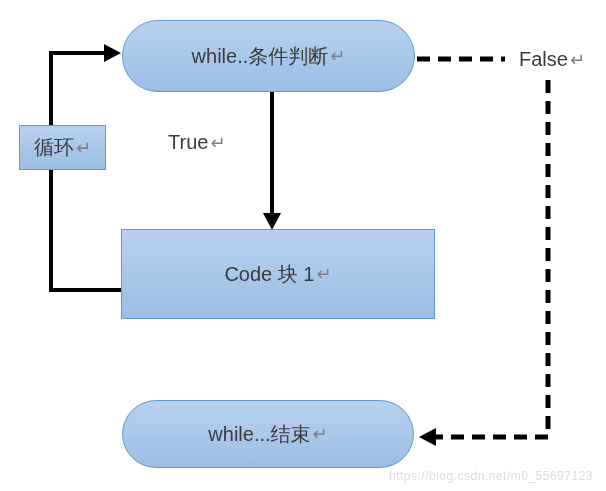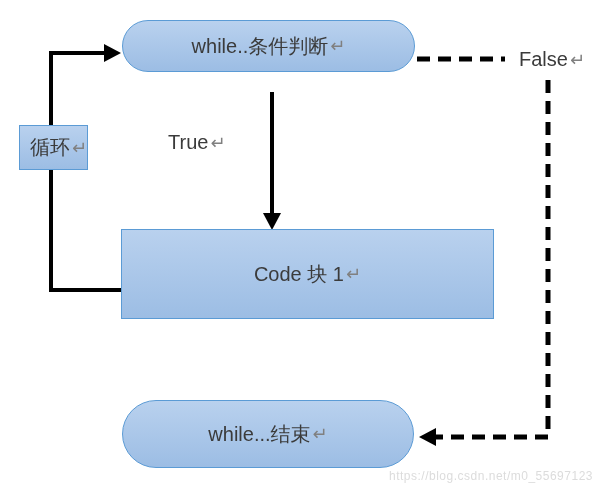--- a/index.html
+++ b/index.html
@@ -42,23 +42,23 @@
     align-items: center;
     justify-content: center;
     box-sizing: border-box;
     background: linear-gradient(to bottom, var(--node-fill-top, #B9D1EE), var(--node-fill-bottom, #9CBDE4));
     border: 1.5px solid var(--node-border, #5B9BD5);
     color: var(--text, #3B3B3B);
     font-size: 20px;
     white-space: nowrap;
   }
   .stadium { border-radius: 36px; }
-  #node-condition { left: 122px; top: 20px;  width: 293px; height: 52px; }
-  #node-loop      { left: 19px;  top: 125px; width: 69px;  height: 45px; justify-content: flex-end; }
-  #node-code      { left: 121px; top: 229px; width: 373px; height: 90px; }
+  #node-condition { left: 122px; top: 20px;  width: 293px; height: 72px; }
+  #node-loop      { left: 19px;  top: 125px; width: 87px;  height: 45px; }
+  #node-code      { left: 121px; top: 229px; width: 314px; height: 90px; }
   #node-end       { left: 122px; top: 400px; width: 292px; height: 68px; }
   .edge-label {
     position: absolute;
     font-size: 20px;
     color: var(--text, #3B3B3B);
     white-space: nowrap;
   }
   #label-true  { left: 168px; top: 131px; }
   #label-false { left: 519px; top: 48px; }
   .ret {

